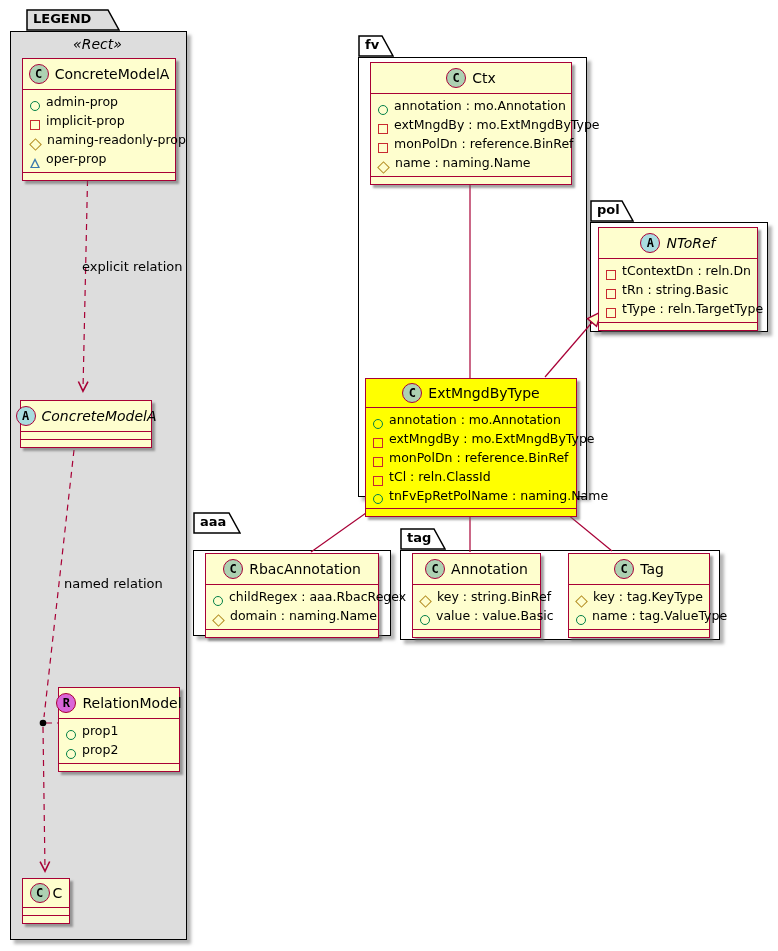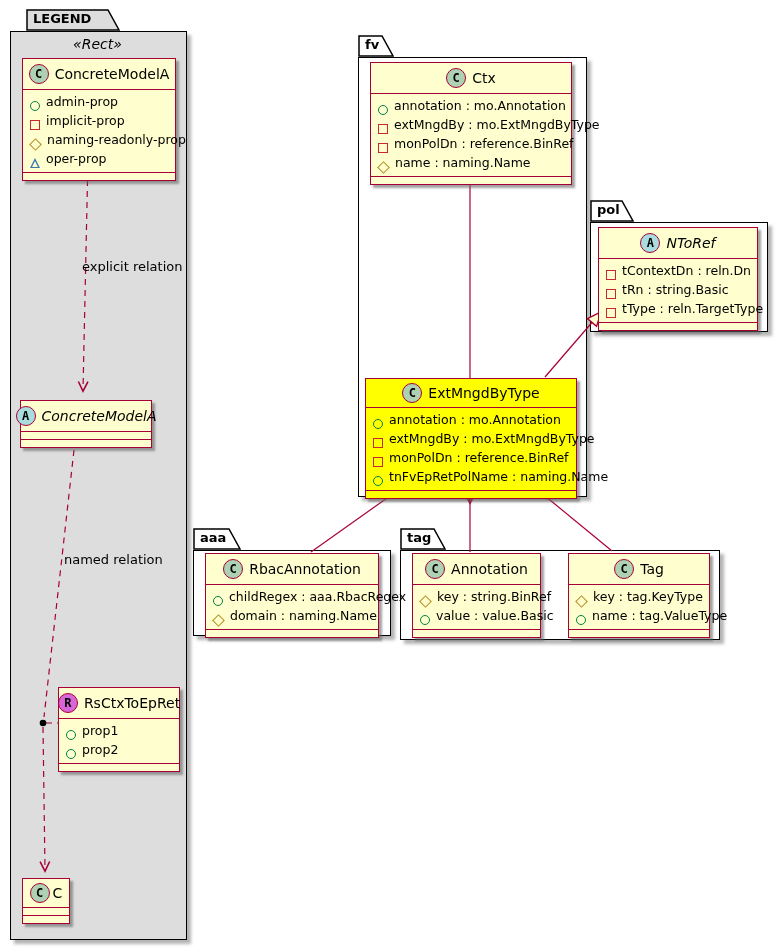--- a/index.html
+++ b/index.html
@@ -97,21 +97,21 @@
 
 <div class="pkg-body pkg-white" style="left:590px;top:222px;width:176px;height:108px;"></div>
 <div class="pkg-tab" style="left:590px;top:200px;width:44px;">
   <svg width="44" height="22">
     <polygon points="1,1 32,1 43,21 1,21" fill="#fff" stroke="#000" stroke-width="1.5"></polygon>
   </svg>
   <span class="tab-label">pol</span>
 </div>
 
 <div class="pkg-body pkg-white" style="left:193px;top:550px;width:196px;height:84px;"></div>
-<div class="pkg-tab" style="left:193px;top:528px;width:48px;padding-left:44px;">
+<div class="pkg-tab" style="left:193px;top:512px;width:48px;padding-left:44px;">
   <svg width="48" height="22">
     <polygon points="1,1 36,1 47,21 1,21" fill="#fff" stroke="#000" stroke-width="1.5"></polygon>
   </svg>
   <span class="tab-label">aaa</span>
 </div>
 
 <div class="pkg-body pkg-white" style="left:400px;top:550px;width:318px;height:88px;"></div>
 <div class="pkg-tab" style="left:400px;top:528px;width:46px;">
   <svg width="46" height="22">
     <polygon points="1,1 34,1 45,21 1,21" fill="#fff" stroke="#000" stroke-width="1.5"></polygon>
@@ -137,21 +137,21 @@
   <circle cx="43" cy="723" r="3.3" fill="#000000"></circle>
   <line class="wire dash" x1="43" y1="727" x2="45" y2="870" marker-end="url(#vee)"></line>
   <line class="wire" x1="470" y1="378" x2="470" y2="164" marker-end="url(#diamond)"></line>
   <line class="wire" x1="545" y1="377" x2="601" y2="312" marker-end="url(#tri)"></line>
   <line class="wire" x1="311" y1="552" x2="397" y2="491" marker-end="url(#diamond)"></line>
   <line class="wire" x1="470" y1="552" x2="470" y2="491" marker-end="url(#diamond)"></line>
   <line class="wire" x1="612" y1="551" x2="539" y2="491" marker-end="url(#diamond)"></line>
 </svg>
 
 <div class="rel-label" style="left:82px;top:259px;">explicit relation</div>
-<div class="rel-label" style="left:64px;top:552px;text-align:right;">named relation</div>
+<div class="rel-label" style="left:64px;top:576px;text-align:right;">named relation</div>
 
 <div class="uml-class" style="left:22px;top:58px;width:152px;">
   <div class="cls-title">
     <span class="spot spot-c">C</span>
     <span class="cls-name">ConcreteModelA</span>
   </div>
   <div class="cls-attrs">
     <div class="attr-row">
       <span class="ic ic-circle"></span>
       <span>admin-prop</span>
@@ -177,21 +177,21 @@
     <span class="spot spot-a">A</span>
     <span class="cls-name it">ConcreteModelA</span>
   </div>
   <div class="cls-attrs empty"></div>
   <div class="cls-ops"></div>
 </div>
 
 <div class="uml-class" style="left:58px;top:687px;width:120px;">
   <div class="cls-title">
     <span class="spot spot-r">R</span>
-    <span class="cls-name">RsCtxToEpRet</span>
+    <span class="cls-name">RelationModel</span>
   </div>
   <div class="cls-attrs">
     <div class="attr-row">
       <span class="ic ic-circle"></span>
       <span>prop1</span>
     </div>
     <div class="attr-row">
       <span class="ic ic-circle"></span>
       <span>prop2</span>
     </div>
@@ -268,20 +268,24 @@
     </div>
     <div class="attr-row">
       <span class="ic ic-square"></span>
       <span>extMngdBy : mo.ExtMngdByType</span>
     </div>
     <div class="attr-row">
       <span class="ic ic-square"></span>
       <span>monPolDn : reference.BinRef</span>
     </div>
     <div class="attr-row">
+      <span class="ic ic-square"></span>
+      <span>tCl : reln.ClassId</span>
+    </div>
+    <div class="attr-row">
       <span class="ic ic-circle"></span>
       <span>tnFvEpRetPolName : naming.Name</span>
     </div>
   </div>
   <div class="cls-ops"></div>
 </div>
 
 <div class="uml-class" style="left:205px;top:553px;width:172px;">
   <div class="cls-title">
     <span class="spot spot-c">C</span>

